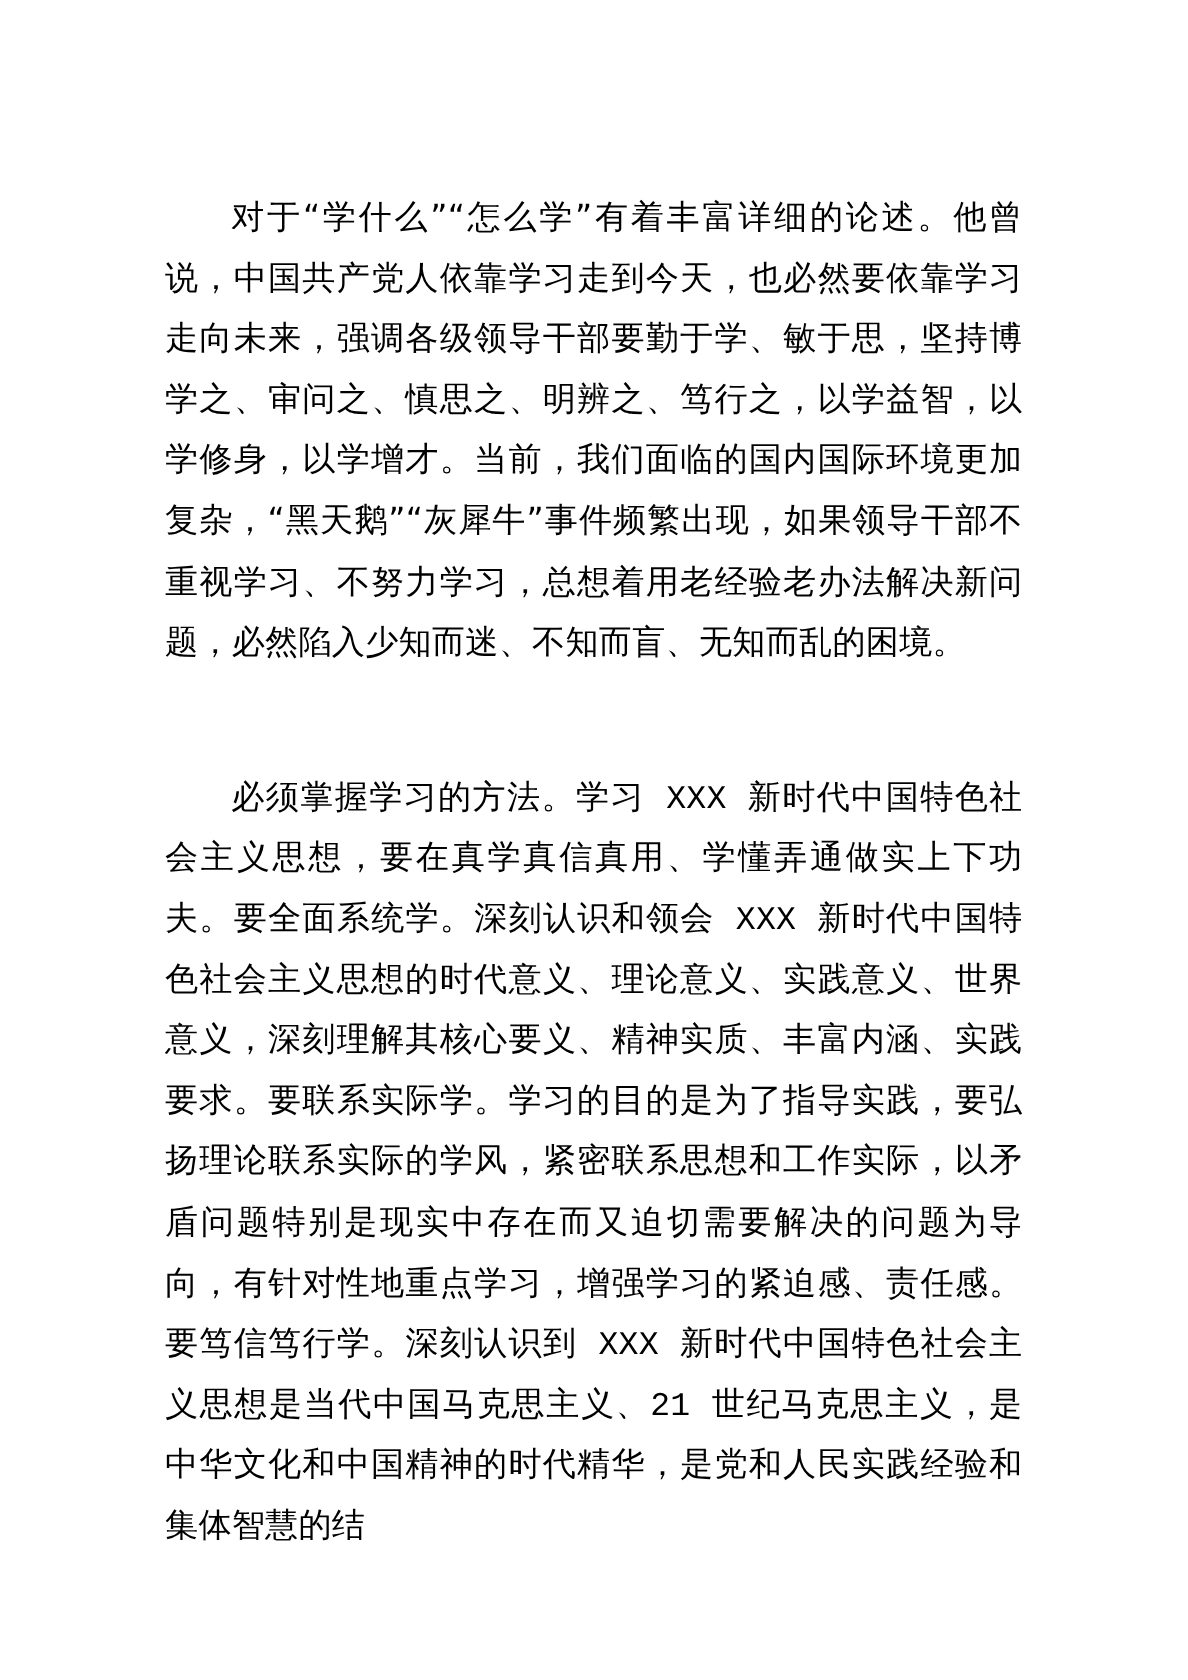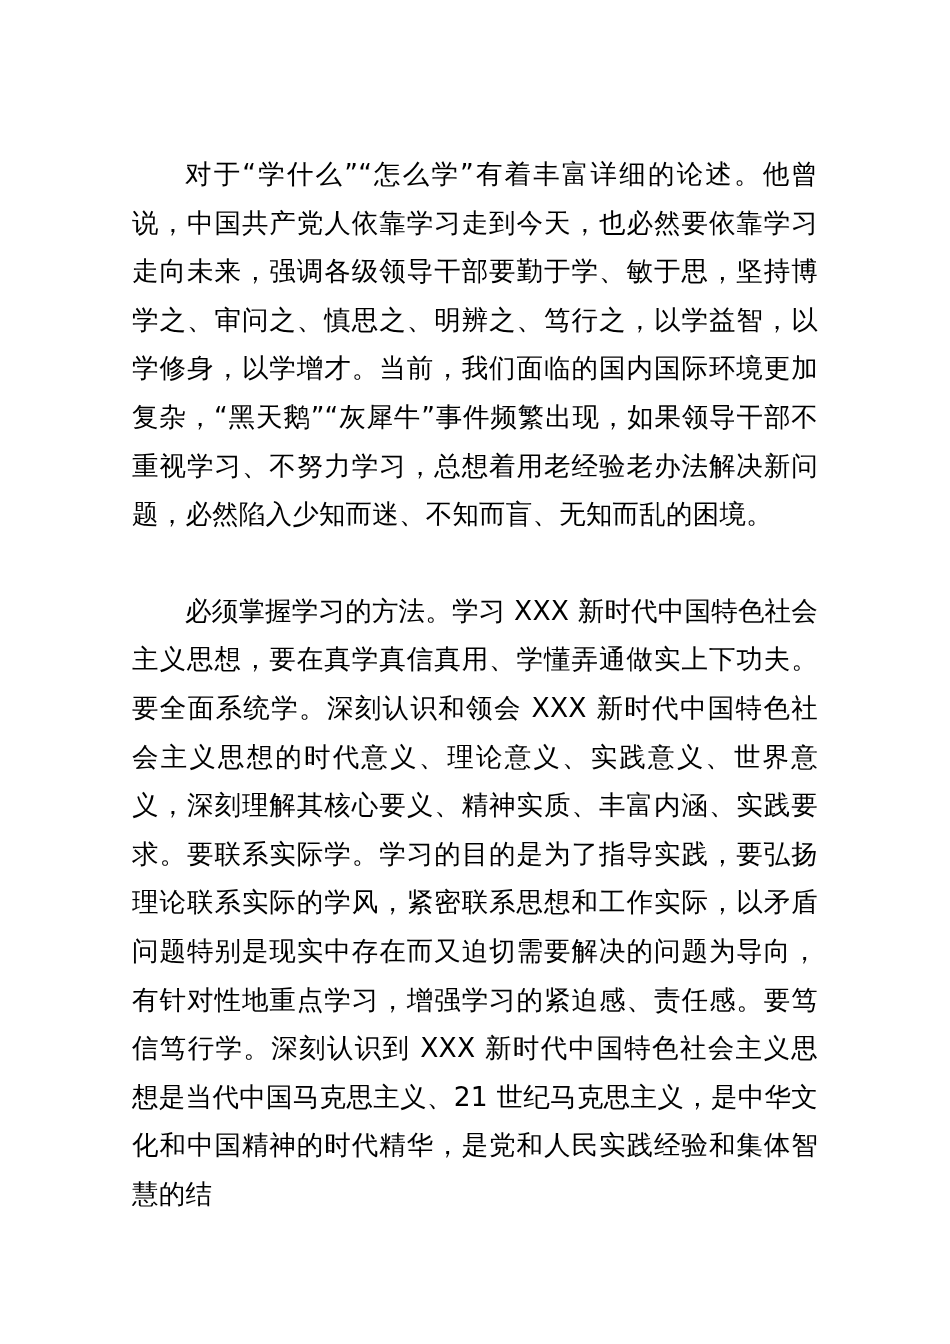--- a/index.html
+++ b/index.html
@@ -29,21 +29,22 @@
     font-size: 26.5px;
     line-height: 48.6px;
     text-align: justify;
     text-justify: inter-ideograph;
     margin: 0;
     letter-spacing: 0.2px;
     text-indent: 2em;
     word-break: break-all;
   }
   .para + .para {
-    margin-top: 48px;
+    margin-top: 76px;
+    font-family: Liberation Mono, monospace;
   }
 </style>
 </head>
 <body>
 
 <div class="page">
   <div class="doc-body">
     <p class="para">对于“学什么”“怎么学”有着丰富详细的论述。他曾说，中国共产党人依靠学习走到今天，也必然要依靠学习走向未来，强调各级领导干部要勤于学、敏于思，坚持博学之、审问之、慎思之、明辨之、笃行之，以学益智，以学修身，以学增才。当前，我们面临的国内国际环境更加复杂，“黑天鹅”“灰犀牛”事件频繁出现，如果领导干部不重视学习、不努力学习，总想着用老经验老办法解决新问题，必然陷入少知而迷、不知而盲、无知而乱的困境。</p>
     <p class="para">必须掌握学习的方法。学习 XXX 新时代中国特色社会主义思想，要在真学真信真用、学懂弄通做实上下功夫。要全面系统学。深刻认识和领会 XXX 新时代中国特色社会主义思想的时代意义、理论意义、实践意义、世界意义，深刻理解其核心要义、精神实质、丰富内涵、实践要求。要联系实际学。学习的目的是为了指导实践，要弘扬理论联系实际的学风，紧密联系思想和工作实际，以矛盾问题特别是现实中存在而又迫切需要解决的问题为导向，有针对性地重点学习，增强学习的紧迫感、责任感。要笃信笃行学。深刻认识到 XXX 新时代中国特色社会主义思想是当代中国马克思主义、21 世纪马克思主义，是中华文化和中国精神的时代精华，是党和人民实践经验和集体智慧的结</p>
   </div>

